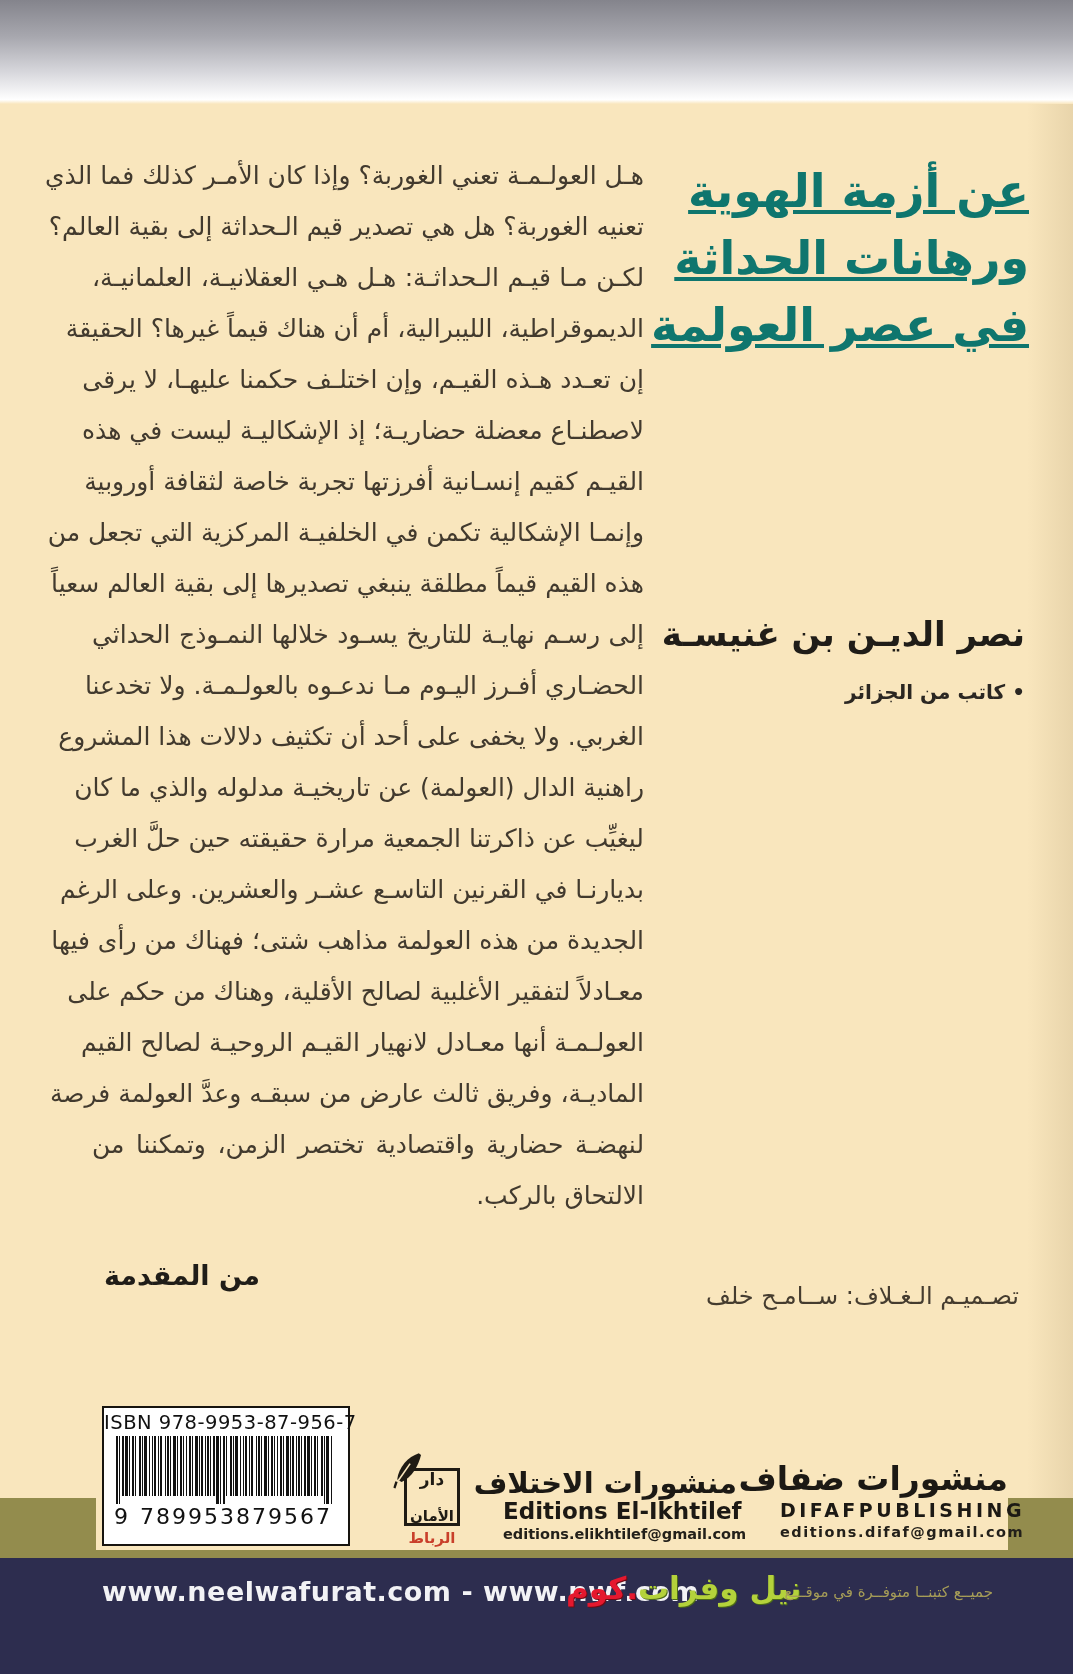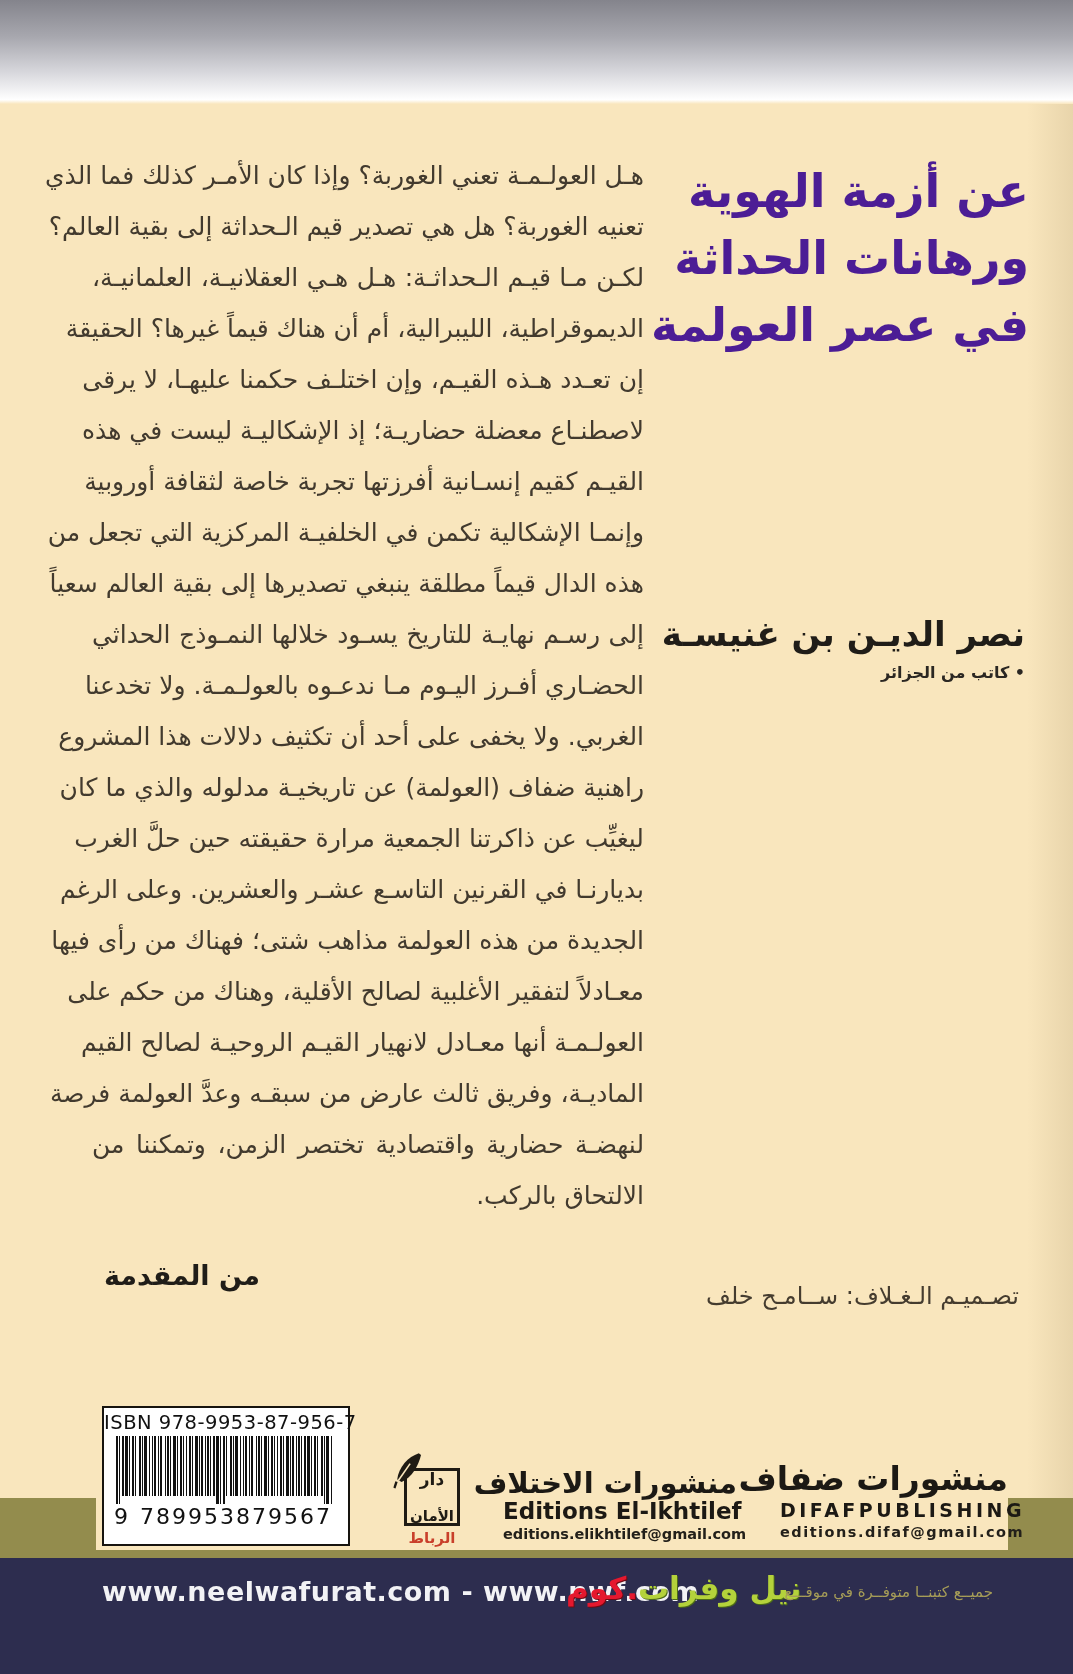--- a/index.html
+++ b/index.html
@@ -13,34 +13,34 @@
     background:linear-gradient(to bottom,#84848c 0%,#a7a7ae 35%,#d8d8dd 70%,#ffffff 96%,#f9e6bd 100%);}
   .edge-shade{position:absolute;right:0;top:104px;width:46px;height:1394px;
     background:linear-gradient(to right,rgba(0,0,0,0),rgba(130,105,60,0.14));pointer-events:none;}
   
   .olive-band{position:absolute;left:0;top:1498px;width:1073px;height:60px;background:#938c4d;}
   .cream-patch{position:absolute;left:96px;top:1498px;width:912px;height:52px;background:#f9e6bd;}
   .navy-band{position:absolute;left:0;top:1558px;width:1073px;height:116px;background:#2d2d4f;}
 
   
   .title{position:absolute;right:44px;top:158px;width:400px;margin:0;
-    direction:rtl;text-align:right;color:#4c1d95;font-size:46px;font-weight:bold;
-    line-height:67px;letter-spacing:0;}
+    direction:rtl;text-align:right;color:#0f766e;font-size:46px;font-weight:bold;
+    line-height:67px;letter-spacing:0;text-decoration:underline;}
   
   .body-text{position:absolute;left:92px;top:150px;width:552px;direction:rtl;
     color:#423a2e;font-size:25px;line-height:51px;}
   .body-line{text-align:justify;text-align-last:justify;white-space:nowrap;}
   .body-line:last-child{text-align-last:right;}
   .closing{position:absolute;left:104px;top:1260px;color:#201d18;
     font-size:27px;font-weight:bold;direction:rtl;}
 
   
   .author-block{position:absolute;right:48px;top:612px;direction:rtl;text-align:right;}
   .author-name{color:#201d18;font-size:34px;font-weight:bold;line-height:44px;}
-  .author-note{color:#2b2archive722;color:#2b2722;font-size:16px;font-weight:bold;margin-top:7px;}
+  .author-note{color:#2b2archive722;color:#2b2722;font-size:20px;font-weight:bold;margin-top:24px;}
   .cover-design{position:absolute;right:54px;top:1282px;direction:rtl;
     color:#453c2f;font-size:24px;margin-left:20px;}
 
   
   .barcode-box{position:absolute;left:102px;top:1406px;width:248px;height:140px;
     background:#fff;border:2px solid #17140f;box-sizing:border-box;text-align:center;}
   .isbn-label{font-size:19.5px;color:#111;margin-top:3px;letter-spacing:0.5px;white-space:nowrap;}
   .bars{margin-top:2px;}
   .digits-row{display:flex;justify-content:flex-start;font-size:22px;color:#111;
     margin-top:-4px;padding:0 10px;font-weight:500;}
@@ -102,25 +102,25 @@
 
   <div class="body-text">
       <div class="body-line">هـل العولـمـة تعني الغوربة؟ وإذا كان الأمـر كذلك فما الذي</div>
       <div class="body-line">تعنيه الغوربة؟ هل هي تصدير قيم الـحداثة إلى بقية العالم؟</div>
       <div class="body-line">لكـن مـا قيـم الـحداثـة: هـل هـي العقلانيـة، العلمانيـة،</div>
       <div class="body-line">الديموقراطية، الليبرالية، أم أن هناك قيماً غيرها؟ الحقيقة</div>
       <div class="body-line">إن تعـدد هـذه القيـم، وإن اختلـف حكمنا عليهـا، لا يرقى</div>
       <div class="body-line">لاصطنـاع معضلة حضاريـة؛ إذ الإشكاليـة ليست في هذه</div>
       <div class="body-line">القيـم كقيم إنسـانية أفرزتها تجربة خاصة لثقافة أوروبية</div>
       <div class="body-line">وإنمـا الإشكالية تكمن في الخلفيـة المركزية التي تجعل من</div>
-      <div class="body-line">هذه الدال قيماً مطلقة ينبغي تصديرها إلى بقية العالم سعياً</div>
+      <div class="body-line">هذه القيم قيماً مطلقة ينبغي تصديرها إلى بقية العالم سعياً</div>
       <div class="body-line">إلى رسـم نهايـة للتاريخ يسـود خلالها النمـوذج الحداثي</div>
       <div class="body-line">الحضـاري أفـرز اليـوم مـا ندعـوه بالعولـمـة. ولا تخدعنا</div>
       <div class="body-line">الغربي. ولا يخفى على أحد أن تكثيف دلالات هذا المشروع</div>
-      <div class="body-line">راهنية ضفاف (العولمة) عن تاريخيـة مدلوله والذي ما كان</div>
+      <div class="body-line">راهنية الدال (العولمة) عن تاريخيـة مدلوله والذي ما كان</div>
       <div class="body-line">ليغيِّب عن ذاكرتنا الجمعية مرارة حقيقته حين حلَّ الغرب</div>
       <div class="body-line">بديارنـا في القرنين التاسـع عشـر والعشرين. وعلى الرغم</div>
       <div class="body-line">الجديدة من هذه العولمة مذاهب شتى؛ فهناك من رأى فيها</div>
       <div class="body-line">معـادلاً لتفقير الأغلبية لصالح الأقلية، وهناك من حكم على</div>
       <div class="body-line">العولـمـة أنها معـادل لانهيار القيـم الروحيـة لصالح القيم</div>
       <div class="body-line">الماديـة، وفريق ثالث عارض من سبقـه وعدَّ العولمة فرصة</div>
       <div class="body-line">لنهضـة حضارية واقتصادية تختصر الزمن، وتمكننا من</div>
       <div class="body-line">الالتحاق بالركب.</div>
     </div>
   <div class="closing">من المقدمة</div>

